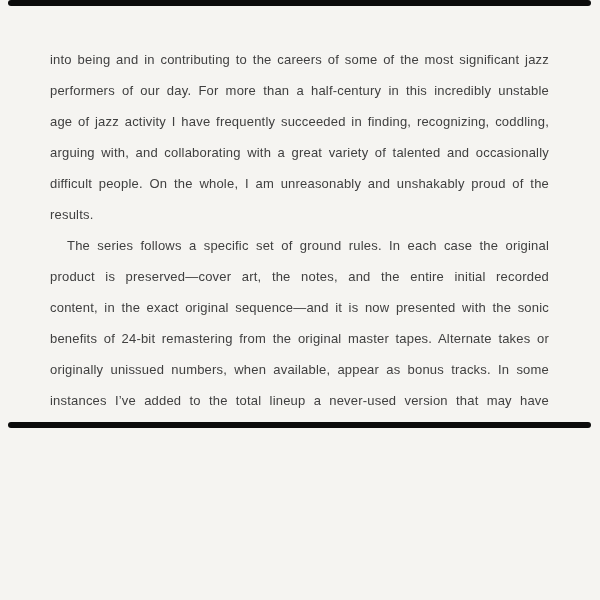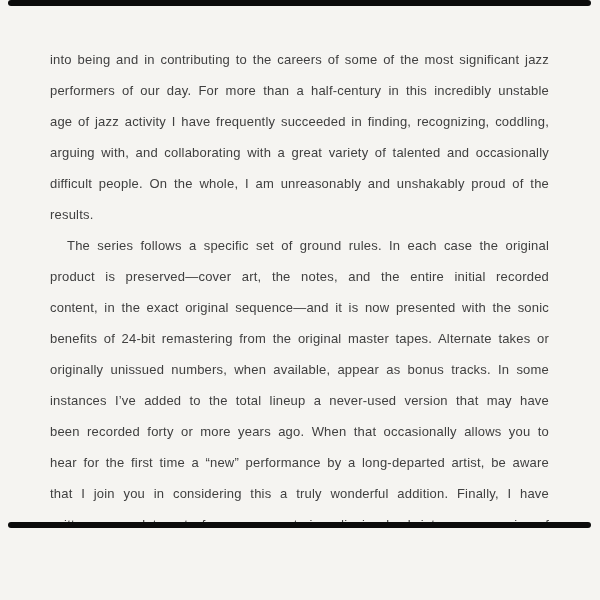--- a/index.html
+++ b/index.html
@@ -7,21 +7,21 @@
     padding: 0;
     width: 600px;
     height: 600px;
     background: var(--bg, #f5f4f1);
     font-family: "Liberation Sans", sans-serif;
     overflow: hidden;
   }
   .scan-page {
     position: relative;
     width: 600px;
-    height: 528px;
+    height: 428px;
     background: var(--bg, #f5f4f1);
     overflow: hidden;
   }
   
   .edge-bar {
     position: absolute;
     left: 8px;
     right: 9px;
     height: 6px;
     background: var(--bar, #0b0b0b);

